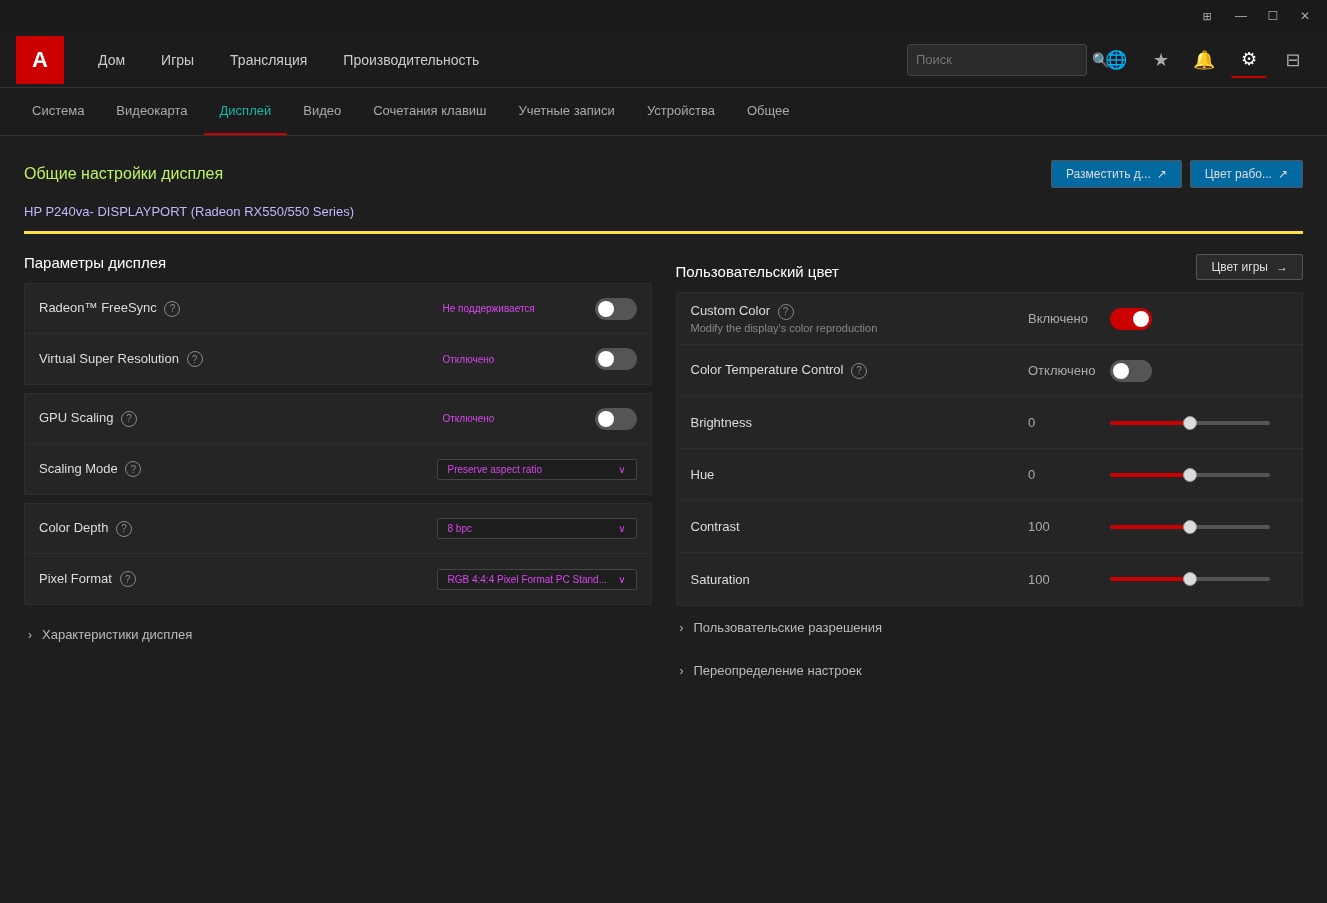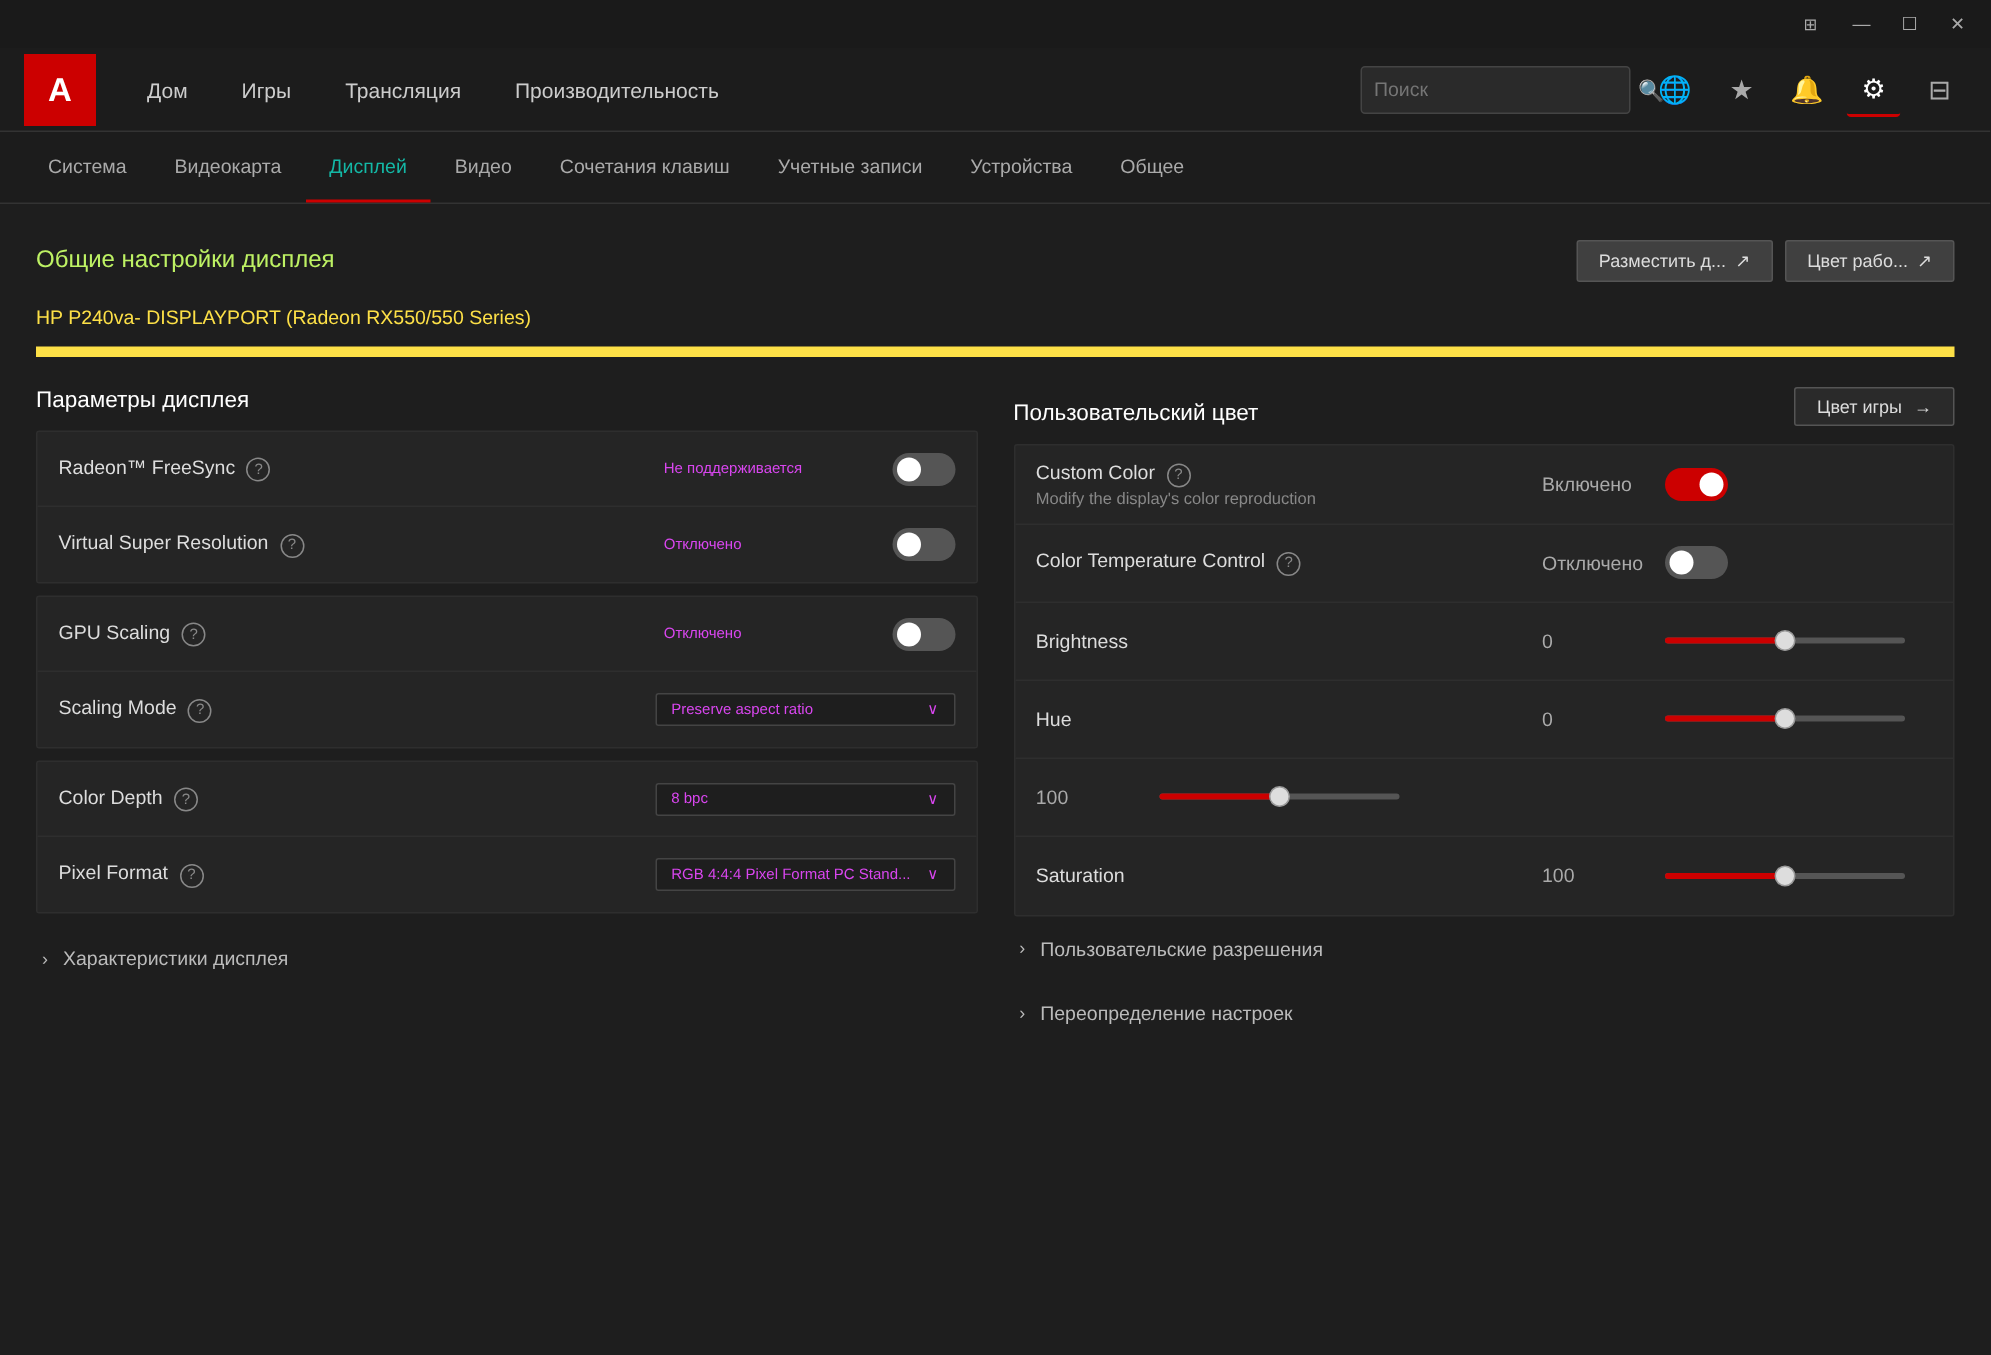--- a/index.html
+++ b/index.html
@@ -169,38 +169,38 @@
     .section-title {
       color: #bef264;
       font-size: 16px;
       font-weight: normal;
     }
     .top-buttons {
       display: flex;
       gap: 8px;
     }
     .action-btn {
-      background: #404040;
+      background: #0369a1;
       border: 1px solid #555;
       color: #ddd;
       padding: 6px 14px;
       cursor: pointer;
       font-size: 12px;
       display: flex;
       align-items: center;
       gap: 6px;
       border-radius: 2px;
     }
 
     .monitor-label {
-      color: #fde047;
+      color: #c4b5fd;
       font-size: 13px;
       margin-bottom: 20px;
       padding-bottom: 12px;
-      border-bottom: 7px solid #fde047;
+      border-bottom: 3px solid #fde047;
     }
 
     
     .two-col {
       display: flex;
       gap: 24px;
     }
     .left-col {
       flex: 1;
       min-width: 0;
@@ -645,20 +645,23 @@
             <div class="slider-container">
               <div class="slider-track">
                 <div class="slider-fill" style="width: 50%;"></div>
                 <div class="slider-thumb" style="left: calc(50% - 7px);"></div>
               </div>
             </div>
           </div>
         </div>
 
         <div class="color-row">
+          <div class="color-label-col">
+            <div class="color-label">Contrast</div>
+          </div>
           <div class="color-value-col">
             <span class="color-value">100</span>
             <div class="slider-container">
               <div class="slider-track">
                 <div class="slider-fill" style="width: 50%;"></div>
                 <div class="slider-thumb" style="left: calc(50% - 7px);"></div>
               </div>
             </div>
           </div>
         </div>

